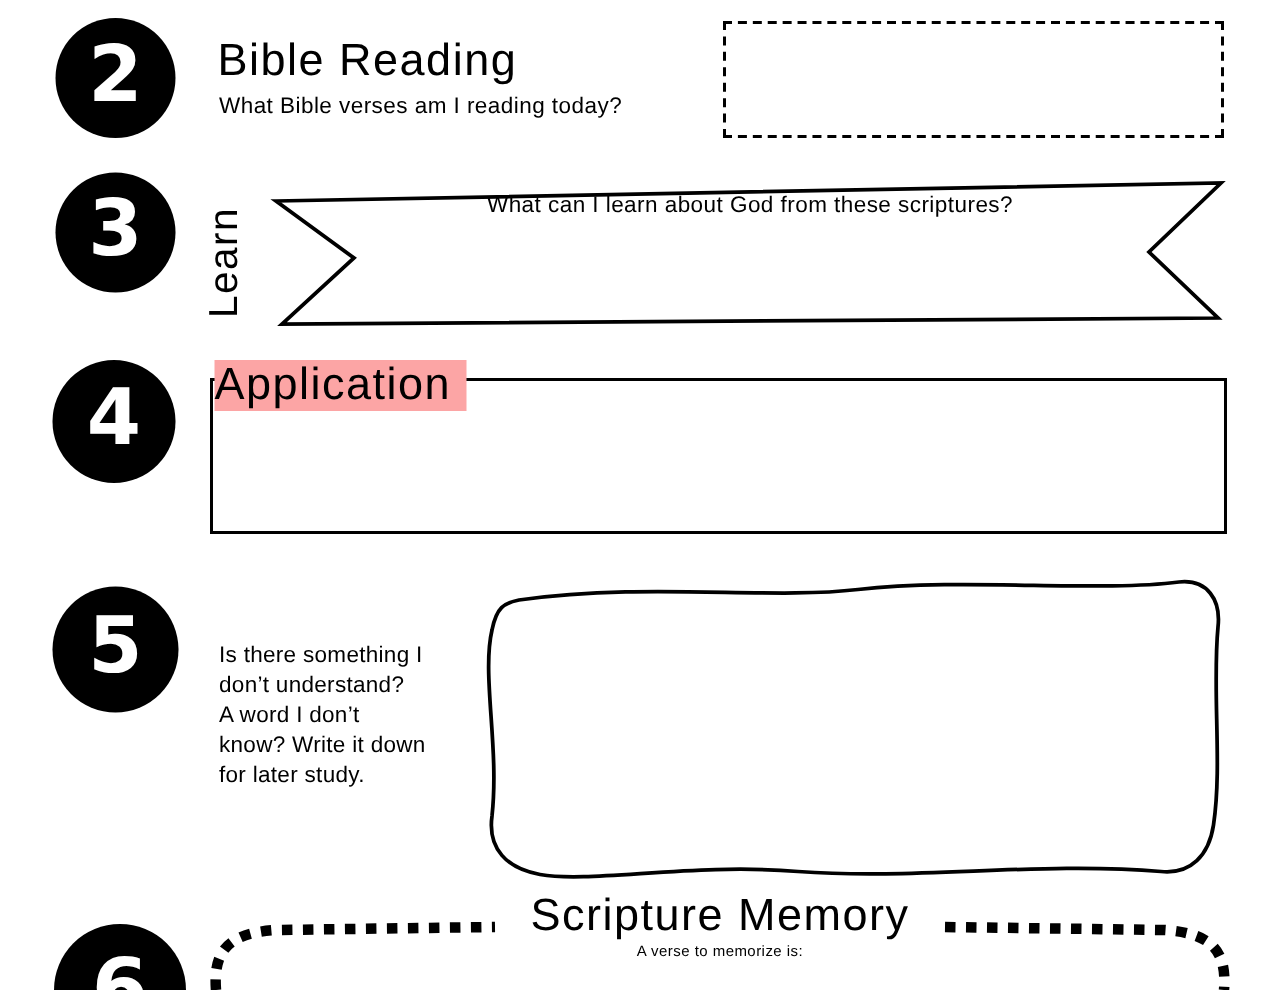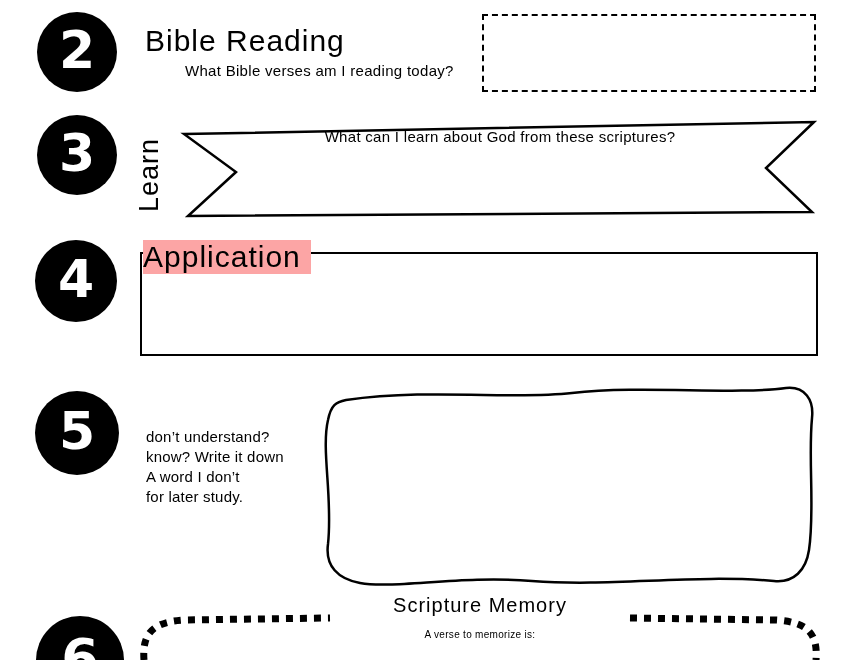--- a/index.html
+++ b/index.html
@@ -32,21 +32,20 @@
     font-size:30px;
     letter-spacing:1px;
     font-weight:400;
     white-space:nowrap;
   }
   .small{
     position:absolute;
     font-size:15px;
     letter-spacing:.3px;
     white-space:nowrap;
-    margin-left:39px;
   }
 
   
   #reading-title{left:145px;top:24px;}
   #reading-sub{left:146px;top:62px;}
   #reading-box{
     position:absolute;left:482px;top:14px;width:330px;height:74px;
     border:2.5px dashed #000;background:#fff;
   }
 
@@ -79,21 +78,21 @@
   #questions-hint{
     position:absolute;left:146px;top:427px;
     font-size:15px;line-height:20px;letter-spacing:.2px;
   }
   #cloud-wrap{position:absolute;left:312px;top:378px;width:508px;height:216px;}
 
   
   #memory-dots{position:absolute;left:130px;top:598px;width:700px;height:62px;}
   #memory-title{
     position:absolute;left:330px;top:594px;width:300px;
-    text-align:center;font-size:20px;letter-spacing:1px;white-space:nowrap;
+    text-align:center;font-size:30px;letter-spacing:1px;white-space:nowrap;
   }
   #memory-sub{
     position:absolute;left:330px;top:629px;width:300px;
     text-align:center;font-size:10px;letter-spacing:.3px;white-space:nowrap;
   }
 
   svg{display:block;width:100%;height:100%;}
 </style>
 </head>
 <body>
@@ -121,23 +120,24 @@
   <div class="badge" id="badge-4">
     <span>4</span>
   </div>
   <div id="application-box"></div>
   <div class="title" id="application-title">Application</div>
 
   <div class="badge" id="badge-5">
     <span>5</span>
   </div>
   <div id="questions-hint">
+    <div>Is there something I</div>
     <div>don’t understand?</div>
+    <div>A word I don’t</div>
     <div>know? Write it down</div>
-    <div>A word I don’t</div>
     <div>for later study.</div>
   </div>
   <div id="cloud-wrap">
     <svg viewBox="0 0 508 216">
       <path d="M 34 22
                C 120 10, 200 22, 260 15
                C 330 7, 420 17, 474 10
                C 493 8, 502 22, 500 40
                C 496 82, 503 132, 497 172
                C 494 192, 482 205, 462 203

